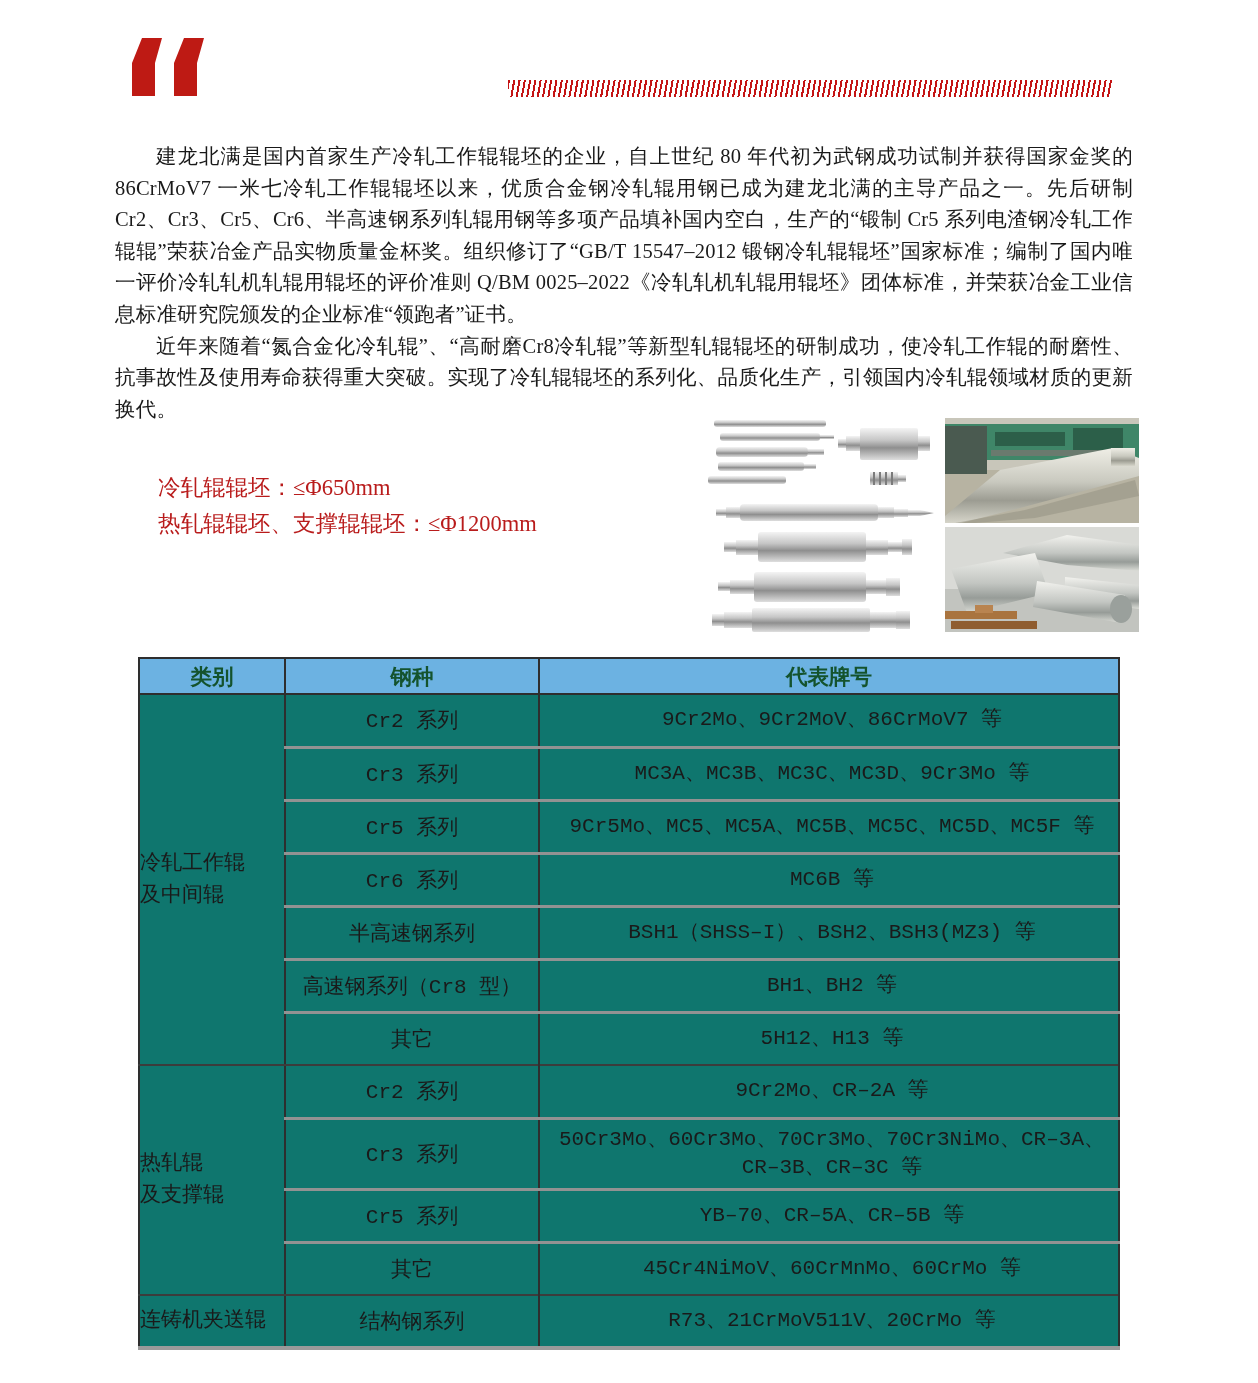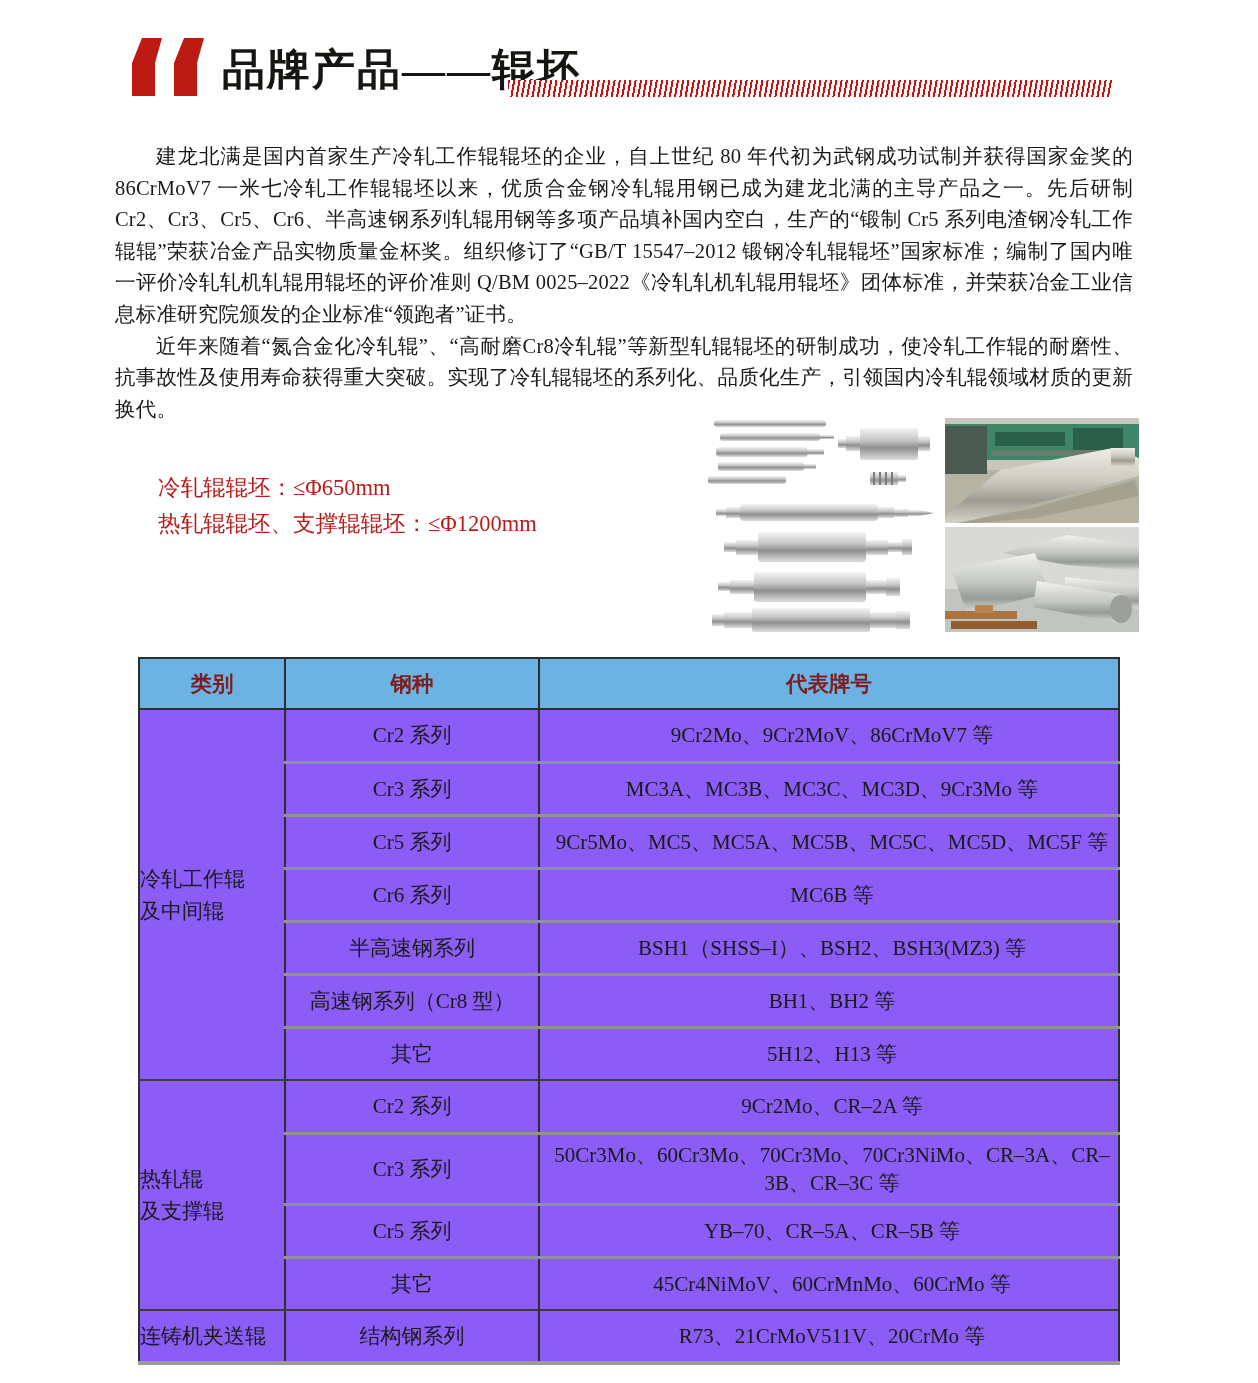--- a/index.html
+++ b/index.html
@@ -28,40 +28,39 @@
   .specs { position:absolute; left:158px; top:470px; width:520px; }
   .spec-head { font-size:22.5px; line-height:34px; display:flex; align-items:center; }
   .bullet { display:inline-block; width:22px; height:22px; background:#A4562A; margin-right:10px; }
   .spec-line { font-size:22.5px; line-height:36px; color:#b91c1c; }
 
   
   .tablewrap { position:absolute; left:138px; top:657px; width:980px; }
   table { border-collapse:collapse; width:980px; table-layout:fixed; }
   col.c1 { width:146px; } col.c2 { width:254px; } col.c3 { width:580px; }
   th { background:#6CB2E2; border:2px solid #2e2e2e; font-size:21.5px; font-weight:bold;
-       color:#7f1d1d; height:51px; text-align:center; }
+       color:#14532d; height:36px; text-align:center; }
   td { border-left:2px solid #2e2e2e; border-right:2px solid #2e2e2e; font-size:21px;
-       color:#1a1a1a; height:53px; background:#8b5cf6; }
+       color:#1a1a1a; height:53px; background:#0f766e;font-family:Liberation Mono, monospace; }
   td.steel { text-align:center; }
   td.grades { text-align:center; padding:6px 6px 6px 12px; line-height:28px; }
   td.cat { text-align:left; white-space:pre-line; line-height:32px; border-bottom:2px solid #3c3c3c; }
   tr.rsep td { border-top:3px solid #929292;margin-left:15px; }
   tr.gsep td { border-top:2px solid #3c3c3c; }
   table { border:2px solid #3c3c3c; border-bottom:4px solid #9a9a9a; }
 </style>
 </head>
 <body>
 
 <div class="page">
 
   <svg class="quote-svg" width="90" height="78" viewBox="0 0 90 78">
     <path d="M14,2 L34,2 L27,27 L27,60 L4,60 L4,27 Z" fill="#BE1A14"></path>
     <path d="M56,2 L76,2 L69,27 L69,60 L46,60 L46,27 Z" fill="#BE1A14"></path>
   </svg>
-  <h1 class="page-title">品牌产品——辊坯</h1>
   <div class="hatch"></div>
 
   <section class="intro">
     <p>建龙北满是国内首家生产冷轧工作辊辊坯的企业，自上世纪 80 年代初为武钢成功试制并获得国家金奖的86CrMoV7 一米七冷轧工作辊辊坯以来，优质合金钢冷轧辊用钢已成为建龙北满的主导产品之一。先后研制Cr2、Cr3、Cr5、Cr6、半高速钢系列轧辊用钢等多项产品填补国内空白，生产的“锻制 Cr5 系列电渣钢冷轧工作辊辊”荣获冶金产品实物质量金杯奖。组织修订了“GB/T 15547–2012 锻钢冷轧辊辊坯”国家标准；编制了国内唯一评价冷轧轧机轧辊用辊坯的评价准则 Q/BM 0025–2022《冷轧轧机轧辊用辊坯》团体标准，并荣获冶金工业信息标准研究院颁发的企业标准“领跑者”证书。</p>
     <p>近年来随着“氮合金化冷轧辊”、“高耐磨Cr8冷轧辊”等新型轧辊辊坯的研制成功，使冷轧工作辊的耐磨性、抗事故性及使用寿命获得重大突破。实现了冷轧辊辊坯的系列化、品质化生产，引领国内冷轧辊领域材质的更新换代。</p>
   </section>
 
   <section class="specs">
     <div class="spec-line">冷轧辊辊坯：≤Φ650mm</div>
     <div class="spec-line">热轧辊辊坯、支撑辊辊坯：≤Φ1200mm</div>

